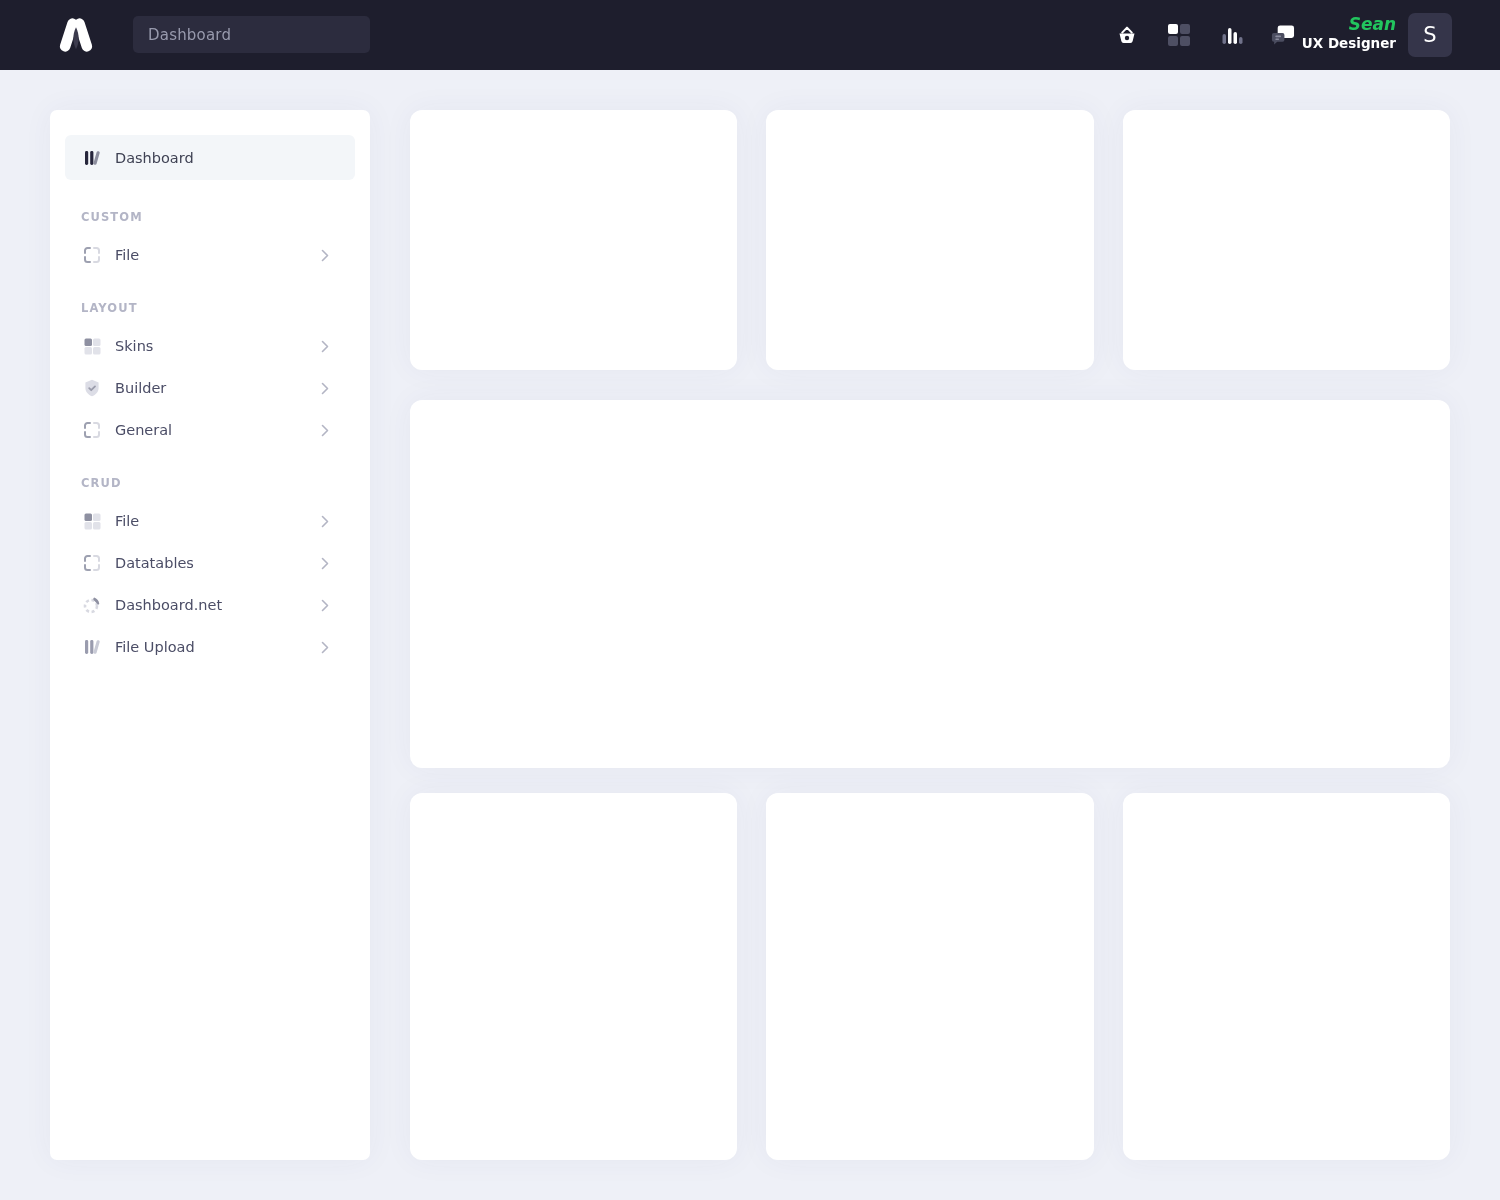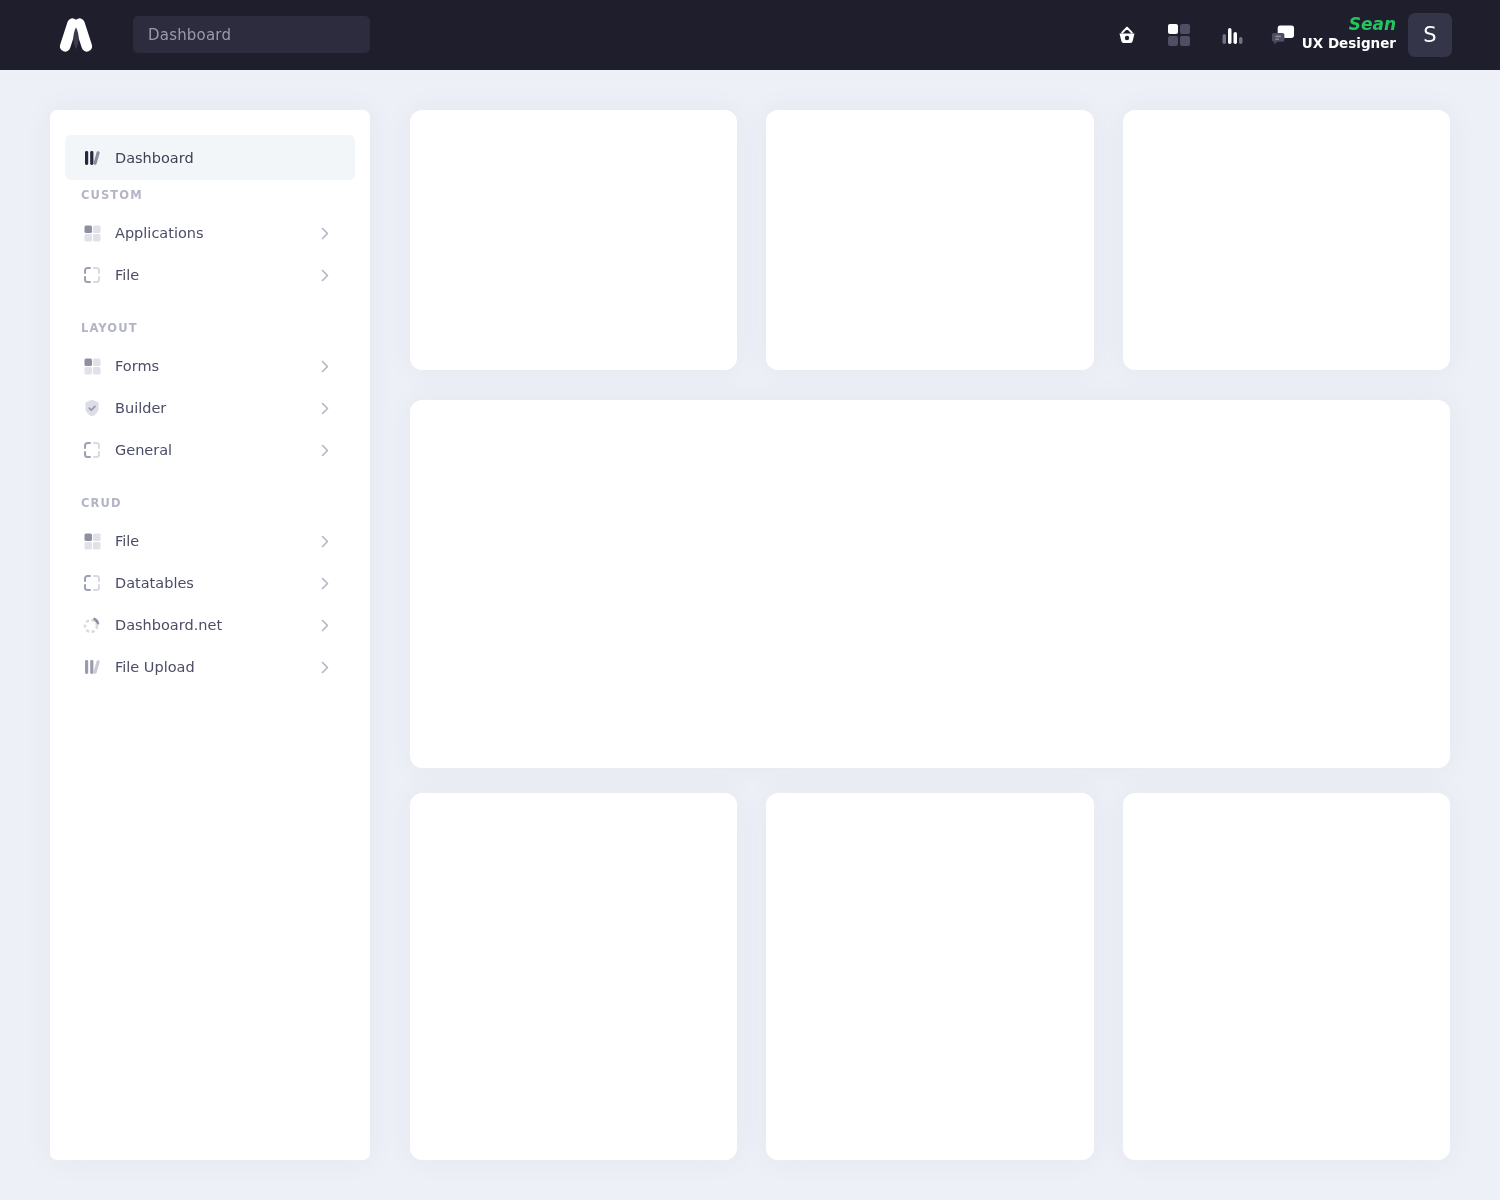--- a/index.html
+++ b/index.html
@@ -28,21 +28,21 @@
     padding:25px 15px 0 15px; }
   .menu-item { height:42px; display:flex; align-items:center; padding:0 26px 0 17px;
     border-radius:6px; cursor:pointer; }
   .menu-item.active { height:45px; background:#f3f6f9; }
   .menu-item .mi-icon { width:20px; height:20px; flex:0 0 20px; display:flex; align-items:center; justify-content:center; }
   .menu-item .mi-label { margin-left:13px; font-size:14.5px; font-weight:500; color:#4b4d66; flex:1 1 auto; }
   .menu-item.active .mi-label { color:#3f4254; }
   .menu-item .mi-chevron { width:8px; height:13px; flex:0 0 8px; display:flex; align-items:center; }
   .section-header { margin:25px 0 10px 0; padding-left:16px; font-size:11.5px; font-weight:600;
     letter-spacing:1.1px; color:#b3b5c6; text-transform:uppercase; }
-  .section-header.first { margin-top:8px; }
+  .section-header.first { margin-top:30px; }
 
   
   .cards-row { position:absolute; left:410px; width:1040px; display:grid;
     grid-template-columns:repeat(3,1fr); gap:29px; }
   .row-top { top:110px; height:260px; }
   .row-bottom { top:793px; height:367px; }
   .card { background:#ffffff; border-radius:12px; box-shadow:0 0 30px rgba(56,60,110,0.05); }
   .card-wide { position:absolute; left:410px; top:400px; width:1040px; height:368px; }
 </style>
 </head>
@@ -116,134 +116,118 @@
           <rect x="3" y="3" width="3.2" height="14" rx="1.4" fill="#26263c"></rect>
           <rect x="8.2" y="3" width="3.2" height="14" rx="1.4" fill="#26263c"></rect>
           <rect x="13" y="3" width="3.2" height="14" rx="1.4" fill="#8d8f9f" transform="rotate(16 14.6 10)"></rect>
         </svg>
       </span>
       <span class="mi-label">Dashboard</span>
     </div>
 
     <div class="section-header first">CUSTOM</div>
 
+
+    <div class="menu-item">
+      <span class="mi-icon">
+        <svg viewBox="0 0 20 20" width="20" height="20">
+          <path d="M3 8 V5.5 A2.5 2.5 0 0 1 5.5 3 H8" fill="none" stroke="#9da0b0" stroke-width="2" stroke-linecap="round"></path>
+          <path d="M12 3 H14.5 A2.5 2.5 0 0 1 17 5.5 V8" fill="none" stroke="#d8d9e1" stroke-width="2" stroke-linecap="round"></path>
+          <path d="M17 12 V14.5 A2.5 2.5 0 0 1 14.5 17 H12" fill="none" stroke="#d8d9e1" stroke-width="2" stroke-linecap="round"></path>
+          <path d="M8 17 H5.5 A2.5 2.5 0 0 1 3 14.5 V12" fill="none" stroke="#9da0b0" stroke-width="2" stroke-linecap="round"></path>
+        </svg>
+      </span>
+      <span class="mi-label">File</span>
+      <span class="mi-chevron">
+        <svg viewBox="0 0 8 13" width="8" height="13">
+            <path d="M1.5 1.5 L6.5 6.5 L1.5 11.5" fill="none" stroke="#b3b5c4" stroke-width="1.6" stroke-linecap="round" stroke-linejoin="round"></path>
+          </svg>
+      </span>
+    </div>
+
+    <div class="section-header">LAYOUT</div>
+
     <div class="menu-item">
       <span class="mi-icon">
         <svg viewBox="0 0 20 20" width="20" height="20">
           <rect x="2.5" y="2.5" width="7.5" height="7.5" rx="1.5" fill="#8e90a1"></rect>
           <rect x="11" y="2.5" width="7.5" height="7.5" rx="1.5" fill="#e1e2e9"></rect>
           <rect x="2.5" y="11" width="7.5" height="7.5" rx="1.5" fill="#e1e2e9"></rect>
           <rect x="11" y="11" width="7.5" height="7.5" rx="1.5" fill="#e1e2e9"></rect>
         </svg>
       </span>
-      <span class="mi-label">Applications</span>
+      <span class="mi-label">Skins</span>
+      <span class="mi-chevron">
+        <svg viewBox="0 0 8 13" width="8" height="13">
+            <path d="M1.5 1.5 L6.5 6.5 L1.5 11.5" fill="none" stroke="#b3b5c4" stroke-width="1.6" stroke-linecap="round" stroke-linejoin="round"></path>
+          </svg>
+      </span>
+    </div>
+
+
+    <div class="menu-item">
+      <span class="mi-icon">
+        <svg viewBox="0 0 20 20" width="20" height="20">
+          <path d="M10 1.8 L16.6 4.4 V10 c0 4 -2.9 6.9 -6.6 8.2 C6.3 16.9 3.4 14 3.4 10 V4.4 Z" fill="#dcdde6"></path>
+          <path d="M7.2 10.2 l2 2 L13 8.4" fill="none" stroke="#9a9cab" stroke-width="1.8" stroke-linecap="round" stroke-linejoin="round"></path>
+        </svg>
+      </span>
+      <span class="mi-label">Builder</span>
       <span class="mi-chevron">
         <svg viewBox="0 0 8 13" width="8" height="13">
             <path d="M1.5 1.5 L6.5 6.5 L1.5 11.5" fill="none" stroke="#b3b5c4" stroke-width="1.6" stroke-linecap="round" stroke-linejoin="round"></path>
           </svg>
       </span>
     </div>
 
     <div class="menu-item">
       <span class="mi-icon">
         <svg viewBox="0 0 20 20" width="20" height="20">
           <path d="M3 8 V5.5 A2.5 2.5 0 0 1 5.5 3 H8" fill="none" stroke="#9da0b0" stroke-width="2" stroke-linecap="round"></path>
           <path d="M12 3 H14.5 A2.5 2.5 0 0 1 17 5.5 V8" fill="none" stroke="#d8d9e1" stroke-width="2" stroke-linecap="round"></path>
           <path d="M17 12 V14.5 A2.5 2.5 0 0 1 14.5 17 H12" fill="none" stroke="#d8d9e1" stroke-width="2" stroke-linecap="round"></path>
           <path d="M8 17 H5.5 A2.5 2.5 0 0 1 3 14.5 V12" fill="none" stroke="#9da0b0" stroke-width="2" stroke-linecap="round"></path>
         </svg>
       </span>
-      <span class="mi-label">File</span>
-      <span class="mi-chevron">
-        <svg viewBox="0 0 8 13" width="8" height="13">
-            <path d="M1.5 1.5 L6.5 6.5 L1.5 11.5" fill="none" stroke="#b3b5c4" stroke-width="1.6" stroke-linecap="round" stroke-linejoin="round"></path>
-          </svg>
-      </span>
-    </div>
-
-    <div class="section-header">LAYOUT</div>
+      <span class="mi-label">General</span>
+      <span class="mi-chevron">
+        <svg viewBox="0 0 8 13" width="8" height="13">
+            <path d="M1.5 1.5 L6.5 6.5 L1.5 11.5" fill="none" stroke="#b3b5c4" stroke-width="1.6" stroke-linecap="round" stroke-linejoin="round"></path>
+          </svg>
+      </span>
+    </div>
+
+    <div class="section-header">CRUD</div>
 
     <div class="menu-item">
       <span class="mi-icon">
         <svg viewBox="0 0 20 20" width="20" height="20">
           <rect x="2.5" y="2.5" width="7.5" height="7.5" rx="1.5" fill="#8e90a1"></rect>
           <rect x="11" y="2.5" width="7.5" height="7.5" rx="1.5" fill="#e1e2e9"></rect>
           <rect x="2.5" y="11" width="7.5" height="7.5" rx="1.5" fill="#e1e2e9"></rect>
           <rect x="11" y="11" width="7.5" height="7.5" rx="1.5" fill="#e1e2e9"></rect>
         </svg>
       </span>
-      <span class="mi-label">Forms</span>
-      <span class="mi-chevron">
-        <svg viewBox="0 0 8 13" width="8" height="13">
-            <path d="M1.5 1.5 L6.5 6.5 L1.5 11.5" fill="none" stroke="#b3b5c4" stroke-width="1.6" stroke-linecap="round" stroke-linejoin="round"></path>
-          </svg>
-      </span>
-    </div>
-
-
-    <div class="menu-item">
-      <span class="mi-icon">
-        <svg viewBox="0 0 20 20" width="20" height="20">
-          <path d="M10 1.8 L16.6 4.4 V10 c0 4 -2.9 6.9 -6.6 8.2 C6.3 16.9 3.4 14 3.4 10 V4.4 Z" fill="#dcdde6"></path>
-          <path d="M7.2 10.2 l2 2 L13 8.4" fill="none" stroke="#9a9cab" stroke-width="1.8" stroke-linecap="round" stroke-linejoin="round"></path>
-        </svg>
-      </span>
-      <span class="mi-label">Builder</span>
+      <span class="mi-label">File</span>
       <span class="mi-chevron">
         <svg viewBox="0 0 8 13" width="8" height="13">
             <path d="M1.5 1.5 L6.5 6.5 L1.5 11.5" fill="none" stroke="#b3b5c4" stroke-width="1.6" stroke-linecap="round" stroke-linejoin="round"></path>
           </svg>
       </span>
     </div>
 
     <div class="menu-item">
       <span class="mi-icon">
         <svg viewBox="0 0 20 20" width="20" height="20">
           <path d="M3 8 V5.5 A2.5 2.5 0 0 1 5.5 3 H8" fill="none" stroke="#9da0b0" stroke-width="2" stroke-linecap="round"></path>
           <path d="M12 3 H14.5 A2.5 2.5 0 0 1 17 5.5 V8" fill="none" stroke="#d8d9e1" stroke-width="2" stroke-linecap="round"></path>
           <path d="M17 12 V14.5 A2.5 2.5 0 0 1 14.5 17 H12" fill="none" stroke="#d8d9e1" stroke-width="2" stroke-linecap="round"></path>
           <path d="M8 17 H5.5 A2.5 2.5 0 0 1 3 14.5 V12" fill="none" stroke="#9da0b0" stroke-width="2" stroke-linecap="round"></path>
         </svg>
       </span>
-      <span class="mi-label">General</span>
-      <span class="mi-chevron">
-        <svg viewBox="0 0 8 13" width="8" height="13">
-            <path d="M1.5 1.5 L6.5 6.5 L1.5 11.5" fill="none" stroke="#b3b5c4" stroke-width="1.6" stroke-linecap="round" stroke-linejoin="round"></path>
-          </svg>
-      </span>
-    </div>
-
-    <div class="section-header">CRUD</div>
-
-    <div class="menu-item">
-      <span class="mi-icon">
-        <svg viewBox="0 0 20 20" width="20" height="20">
-          <rect x="2.5" y="2.5" width="7.5" height="7.5" rx="1.5" fill="#8e90a1"></rect>
-          <rect x="11" y="2.5" width="7.5" height="7.5" rx="1.5" fill="#e1e2e9"></rect>
-          <rect x="2.5" y="11" width="7.5" height="7.5" rx="1.5" fill="#e1e2e9"></rect>
-          <rect x="11" y="11" width="7.5" height="7.5" rx="1.5" fill="#e1e2e9"></rect>
-        </svg>
-      </span>
-      <span class="mi-label">File</span>
-      <span class="mi-chevron">
-        <svg viewBox="0 0 8 13" width="8" height="13">
-            <path d="M1.5 1.5 L6.5 6.5 L1.5 11.5" fill="none" stroke="#b3b5c4" stroke-width="1.6" stroke-linecap="round" stroke-linejoin="round"></path>
-          </svg>
-      </span>
-    </div>
-
-    <div class="menu-item">
-      <span class="mi-icon">
-        <svg viewBox="0 0 20 20" width="20" height="20">
-          <path d="M3 8 V5.5 A2.5 2.5 0 0 1 5.5 3 H8" fill="none" stroke="#9da0b0" stroke-width="2" stroke-linecap="round"></path>
-          <path d="M12 3 H14.5 A2.5 2.5 0 0 1 17 5.5 V8" fill="none" stroke="#d8d9e1" stroke-width="2" stroke-linecap="round"></path>
-          <path d="M17 12 V14.5 A2.5 2.5 0 0 1 14.5 17 H12" fill="none" stroke="#d8d9e1" stroke-width="2" stroke-linecap="round"></path>
-          <path d="M8 17 H5.5 A2.5 2.5 0 0 1 3 14.5 V12" fill="none" stroke="#9da0b0" stroke-width="2" stroke-linecap="round"></path>
-        </svg>
-      </span>
       <span class="mi-label">Datatables</span>
       <span class="mi-chevron">
         <svg viewBox="0 0 8 13" width="8" height="13">
             <path d="M1.5 1.5 L6.5 6.5 L1.5 11.5" fill="none" stroke="#b3b5c4" stroke-width="1.6" stroke-linecap="round" stroke-linejoin="round"></path>
           </svg>
       </span>
     </div>
 
     <div class="menu-item">
       <span class="mi-icon">

